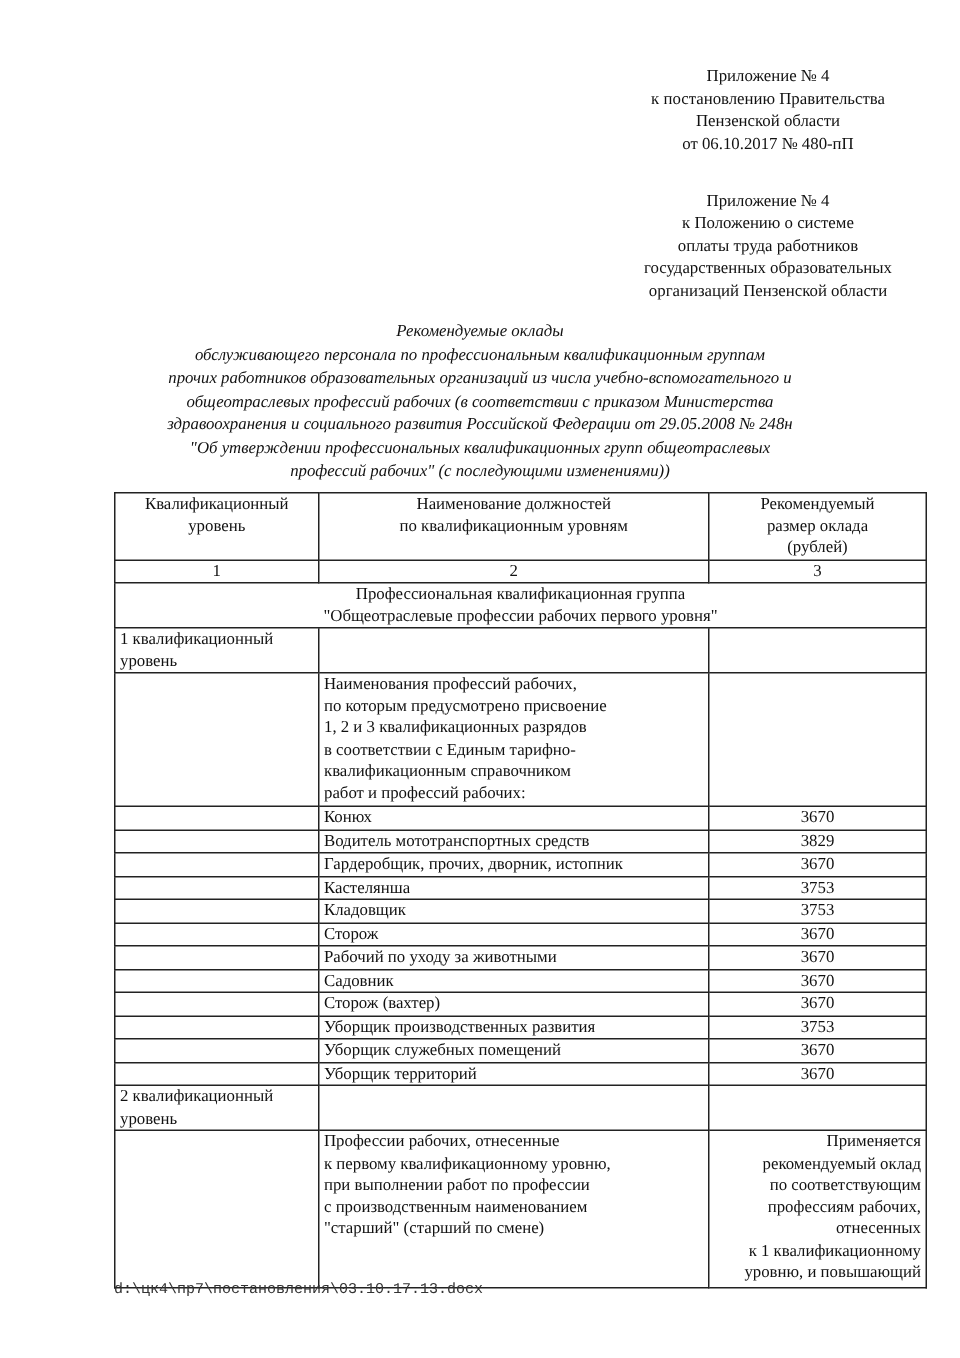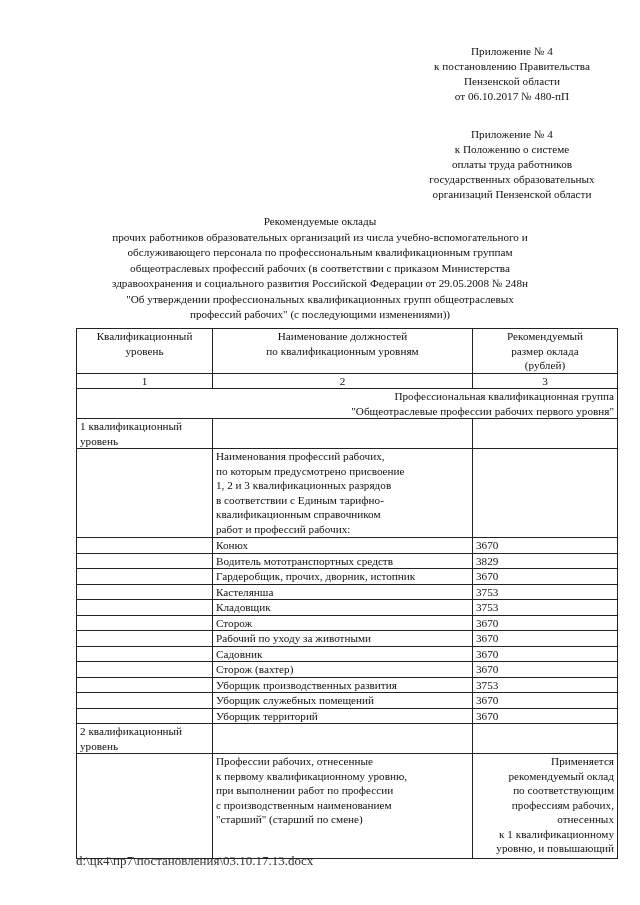--- a/index.html
+++ b/index.html
@@ -27,21 +27,21 @@
   #appendix-2 { top: 127px; }
   .appendix-block div { white-space: nowrap; }
 
   #doc-title {
     position: absolute;
     top: 214px;
     left: 60px;
     width: 520px;
     text-align: center;
   }
-  #doc-title div { white-space: nowrap; line-height: 15.5px; }
+  #doc-title div { white-space: nowrap; line-height: 15.5px; font-style: italic; }
 
   table#salary-table {
     position: absolute;
     top: 328px;
     left: 76px;
     width: 541px;
     border-collapse: collapse;
     table-layout: fixed;
   }
   #salary-table td {
@@ -50,37 +50,38 @@
     vertical-align: top;
     font-size: 11.2px;
     line-height: 14.5px;
   }
   #salary-table col.c1 { width: 136px; }
   #salary-table col.c2 { width: 260px; }
   #salary-table col.c3 { width: 145px; }
   tr.hdr td { height: 42px; padding-top: 1px; text-align: center; }
   tr.hdr td { border-bottom: 3px double #222; }
   tr.num td { height: 13px; line-height: 13px; text-align: center; }
-  tr.group td { text-align: right; height: 29px; margin-top: 12px; }
+  tr.group td { text-align: center; height: 29px; margin-top: 12px; }
   tr.level td { height: 29px; }
   tr.intro td { height: 88px; padding-left: 3px; }
   tr.item td { height: 14px; line-height: 14px; }
-  tr.item td.val { text-align: left; }
+  tr.item td.val { text-align: center; }
   tr.lvl2-body td { height: 104px; }
   tr.lvl2-body td.val { text-align: right; }
   .ml { white-space: pre-line; }
 
   #footer-path {
     position: absolute;
     top: 856px;
     left: 76px;
-    font-size: 13px;
+    font-size: 10px;
     line-height: 9px;
     color: #333;
     white-space: nowrap;
+    font-family: Liberation Mono, monospace;
   }
 </style>
 </head>
 <body>
 
 <div id="appendix-1" class="appendix-block">
   <div>Приложение № 4</div>
   <div>к постановлению Правительства</div>
   <div>Пензенской области</div>
   <div>от 06.10.2017  № 480-пП</div>
@@ -89,22 +90,22 @@
 <div id="appendix-2" class="appendix-block">
   <div>Приложение № 4</div>
   <div>к Положению о системе</div>
   <div>оплаты труда работников</div>
   <div>государственных образовательных</div>
   <div>организаций Пензенской области</div>
 </div>
 
 <div id="doc-title">
   <div>Рекомендуемые оклады</div>
+  <div>обслуживающего персонала по профессиональным квалификационным группам</div>
   <div>прочих работников образовательных организаций из числа учебно-вспомогательного и</div>
-  <div>обслуживающего персонала по профессиональным квалификационным группам</div>
   <div>общеотраслевых профессий рабочих (в соответствии с приказом Министерства</div>
   <div>здравоохранения и социального развития Российской Федерации от 29.05.2008 № 248н</div>
   <div>"Об утверждении профессиональных квалификационных групп общеотраслевых</div>
   <div>профессий рабочих" (с последующими изменениями))</div>
 </div>
 
 <table id="salary-table">
   <colgroup>
       <col class="c1">
       <col class="c2">

